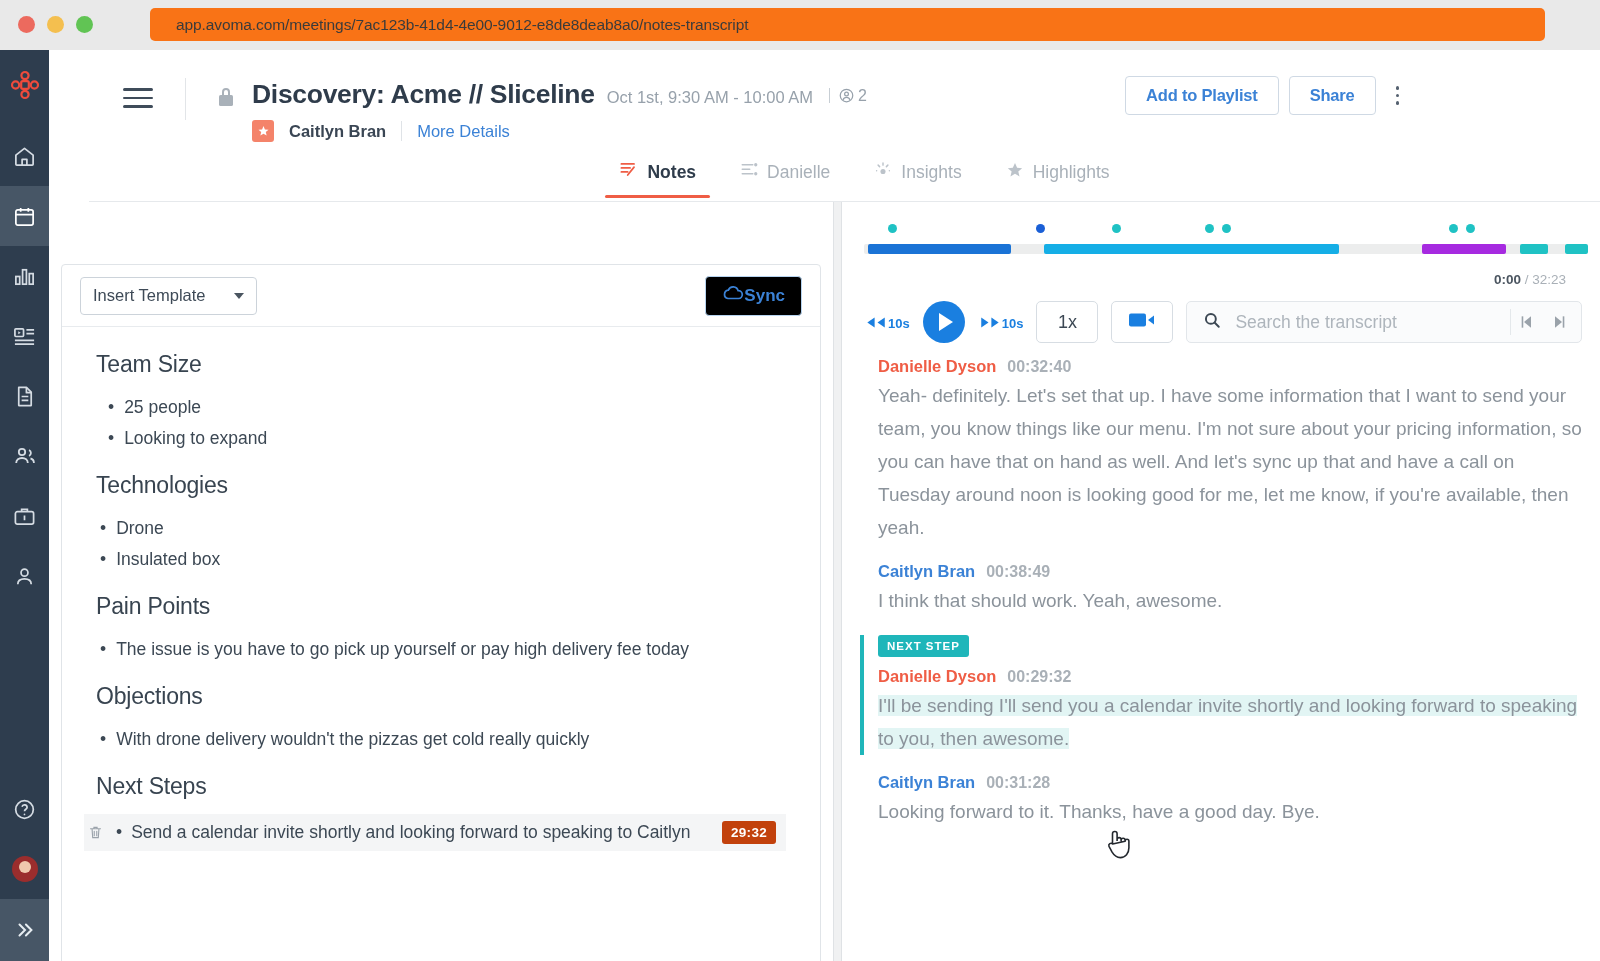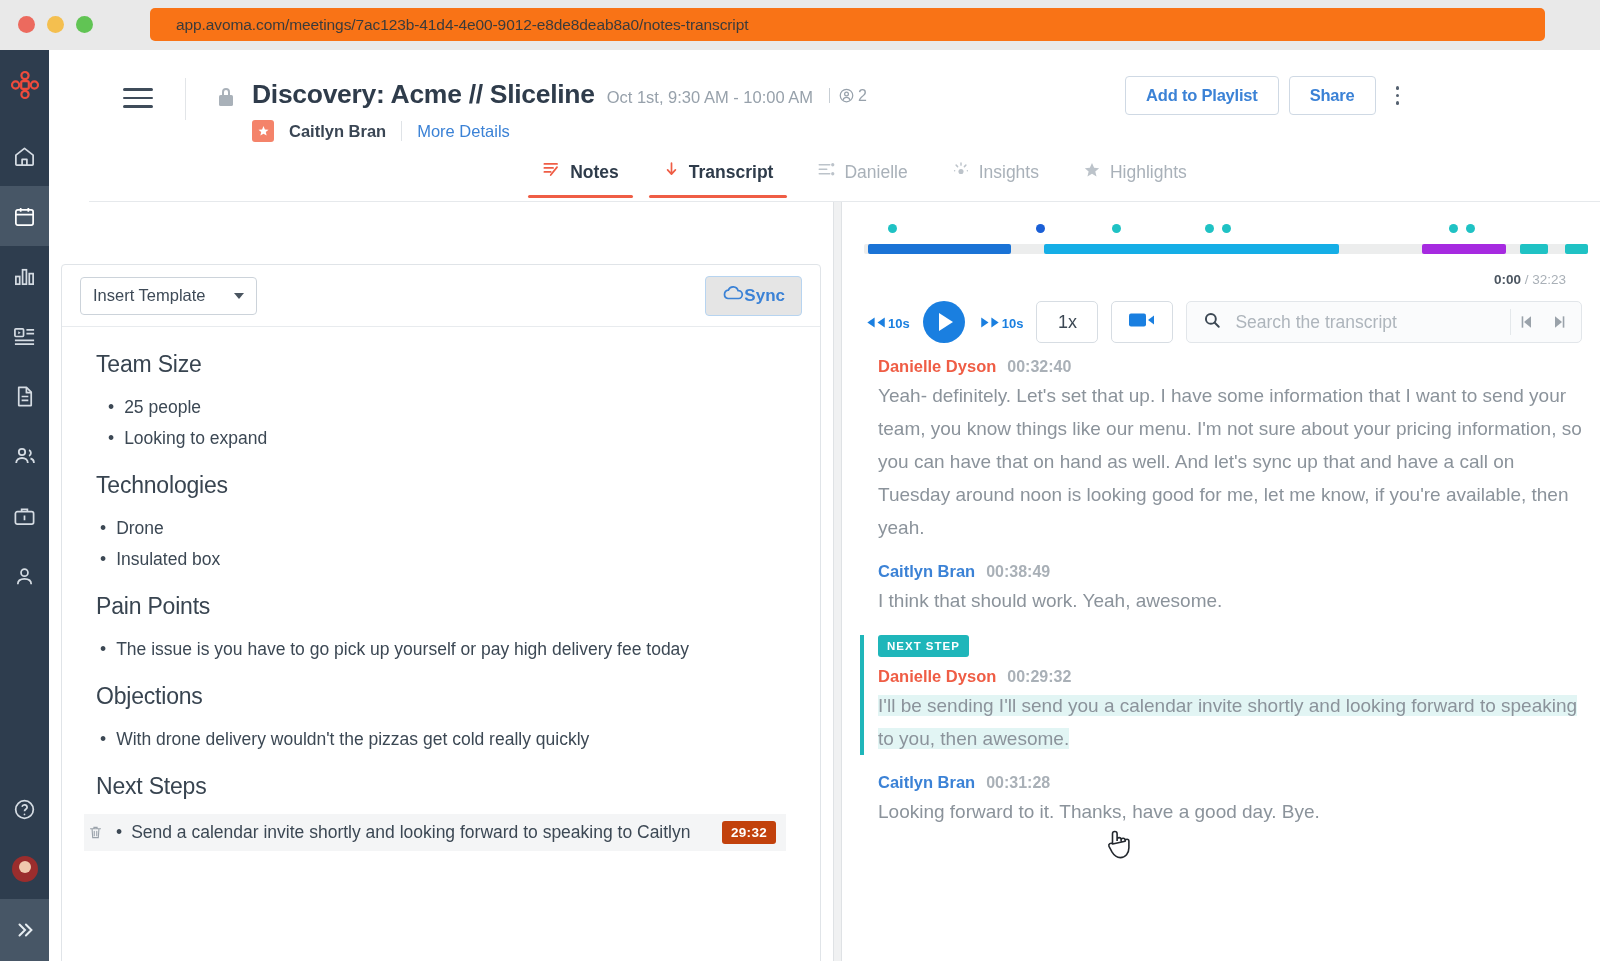--- a/index.html
+++ b/index.html
@@ -117,21 +117,21 @@
     display: flex; align-items: center; justify-content: space-between;
     padding: 0 18px;
   }
   .tmpl-select {
     border: 1px solid #ccd3da; border-radius: 4px; background: #fff;
     height: 38px; display: flex; align-items: center; gap: 28px;
     padding: 0 12px; font-size: 16.5px; color: #3e4a57; cursor: pointer;
   }
   .caret { width: 0; height: 0; border-left: 5px solid transparent; border-right: 5px solid transparent; border-top: 6px solid #4a5560; }
   .sync-btn {
-    border: 1px solid #b7d4f0; border-radius: 4px; background: #e5e5e5;
+    border: 1px solid #b7d4f0; border-radius: 4px; background: #000000;
     height: 40px; display: flex; align-items: center; 
     padding: 0 16px; font-size: 17px; font-weight: bold; color: #3b82d6; cursor: pointer;
   }
   .notes-body { padding: 14px 34px 0 34px; height: 684px; overflow: hidden; }
   .nh { font-size: 23px; color: #384450; font-weight: normal; margin-top: 18px; margin-bottom: 14px; letter-spacing: -0.2px; }
   .nh.first { margin-top: 10px; }
   .nlist { list-style: none; margin-bottom: 16px; }
   .nli { font-size: 17.5px; color: #3c4854; line-height: 31px; display: flex; gap: 10px; padding-left: 12px; }
   .nli::before { content: "\2022"; color: #3c4854; }
   .nli.indent { padding-left: 4px; }
@@ -348,28 +348,20 @@
 
     <div class="tabs">
       <div class="tab active">
         <span>
           <svg width="19" height="19" viewBox="0 0 24 24" fill="none" stroke="#ef5d45" stroke-width="2.2" stroke-linecap="round">
             <path d="M3 5h16M3 10h11M3 15h8"></path>
               <path d="M19 9l-8 10"></path>
           </svg>
         </span>
         <span>Notes</span>
-      </div>
-      <div class="tab active">
-        <span>
-          <svg width="17" height="19" viewBox="0 0 24 24" fill="none" stroke="#ef5d45" stroke-width="2.4" stroke-linecap="round" stroke-linejoin="round">
-            <path d="M12 3v15M6.5 12.5L12 18.5l5.5-6"></path>
-          </svg>
-        </span>
-        <span>Transcript</span>
       </div>
       <div class="tab">
         <span>
           <svg width="18" height="18" viewBox="0 0 24 24" fill="none" stroke="#bcc3ca" stroke-width="2" stroke-linecap="round">
             <path d="M3 5h14M3 11h10M3 17h14"></path>
               <circle cx="21" cy="5" r="1.2" fill="#bcc3ca"></circle>
               <circle cx="21" cy="17" r="1.2" fill="#bcc3ca"></circle>
           </svg>
         </span>
         <span>Danielle</span>

